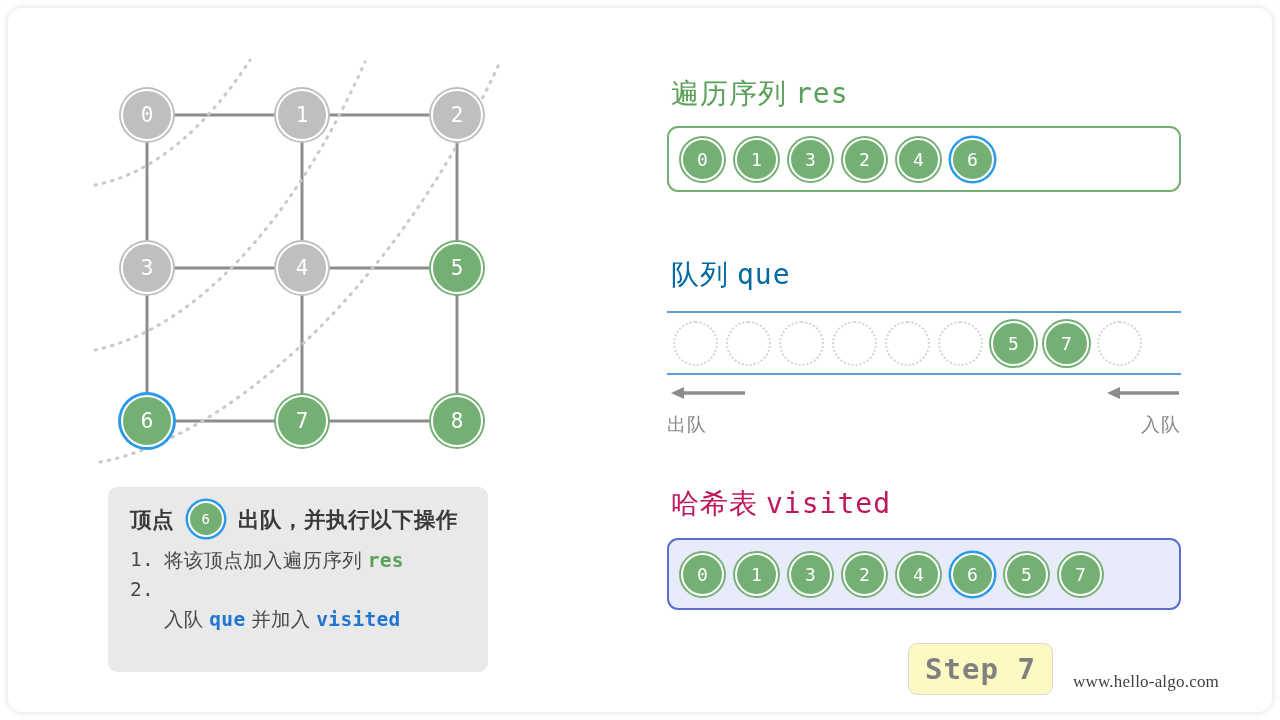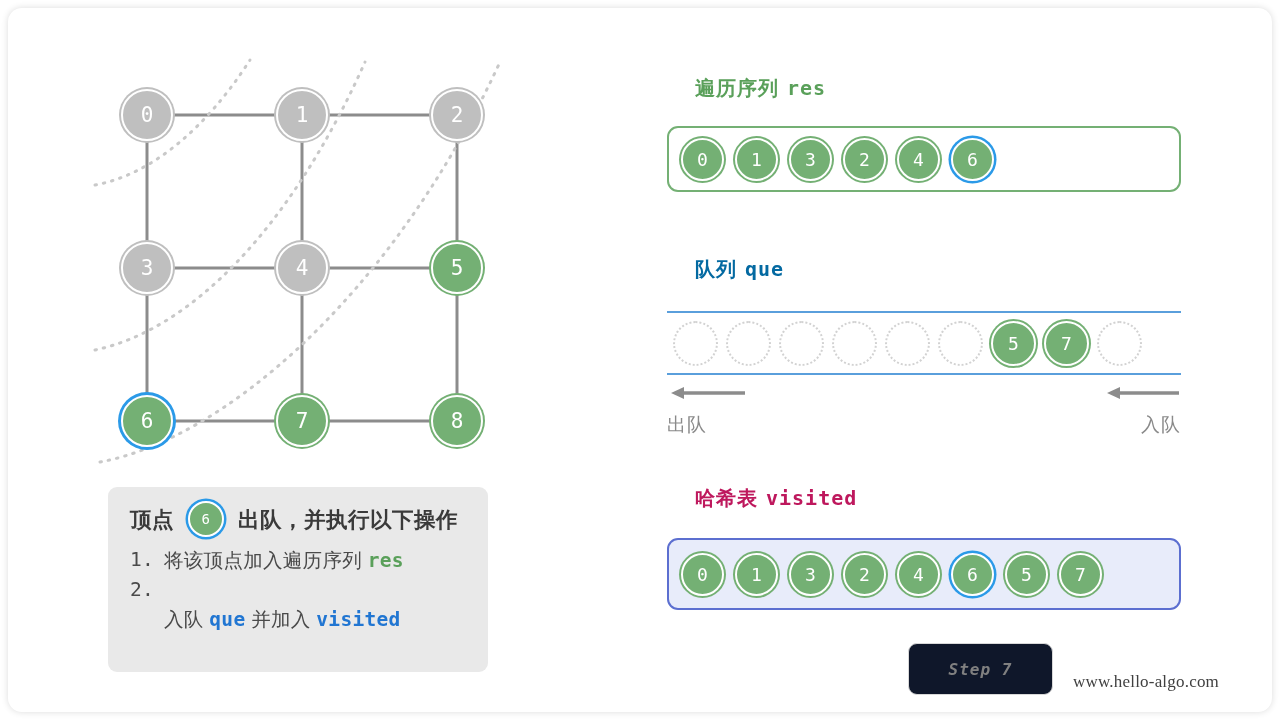--- a/index.html
+++ b/index.html
@@ -127,25 +127,24 @@
   }
   .mono-blue {
     font-family: "DejaVu Sans Mono", monospace;
     color: #2176d2;
     font-weight: bold;
   }
 
   
   .sec-title {
     position: absolute;
-    font-size: 20px;
-    font-weight: bold;
+    font-size: 28px;
+    font-weight: normal;
     letter-spacing: 1px;
     white-space: nowrap;
-    margin-left: 24px;
   }
   .sec-title .mono {
     font-family: "DejaVu Sans Mono", monospace;
     margin-left: 8px;
   }
   #res-title { left: 671px; top: 75px; color: #5aa05a; }
   #que-title { left: 671px; top: 256px; color: #0369a1; }
   #vis-title { left: 671px; top: 485px; color: #be185d; }
 
   #res-box {
@@ -242,31 +241,30 @@
   }
 
   #step-badge {
     position: absolute;
     left: 908px;
     top: 643px;
     width: 145px;
     height: 52px;
     border: 1.5px solid #d8d8d8;
     border-radius: 9px;
-    background: #0f172a;
+    background: #fef9c3;
     display: flex;
     align-items: center;
     justify-content: center;
     font-family: "DejaVu Sans Mono", monospace;
-    font-size: 16px;
+    font-size: 29px;
     font-weight: bold;
     color: #808080;
     letter-spacing: 1px;
     box-sizing: border-box;
-    font-style: italic;
   }
   #watermark {
     position: absolute;
     left: 1073px;
     top: 672px;
     font-family: Liberation Serif, serif;
     font-size: 17px;
     color: #404040;
     letter-spacing: 0.2px;
   }

